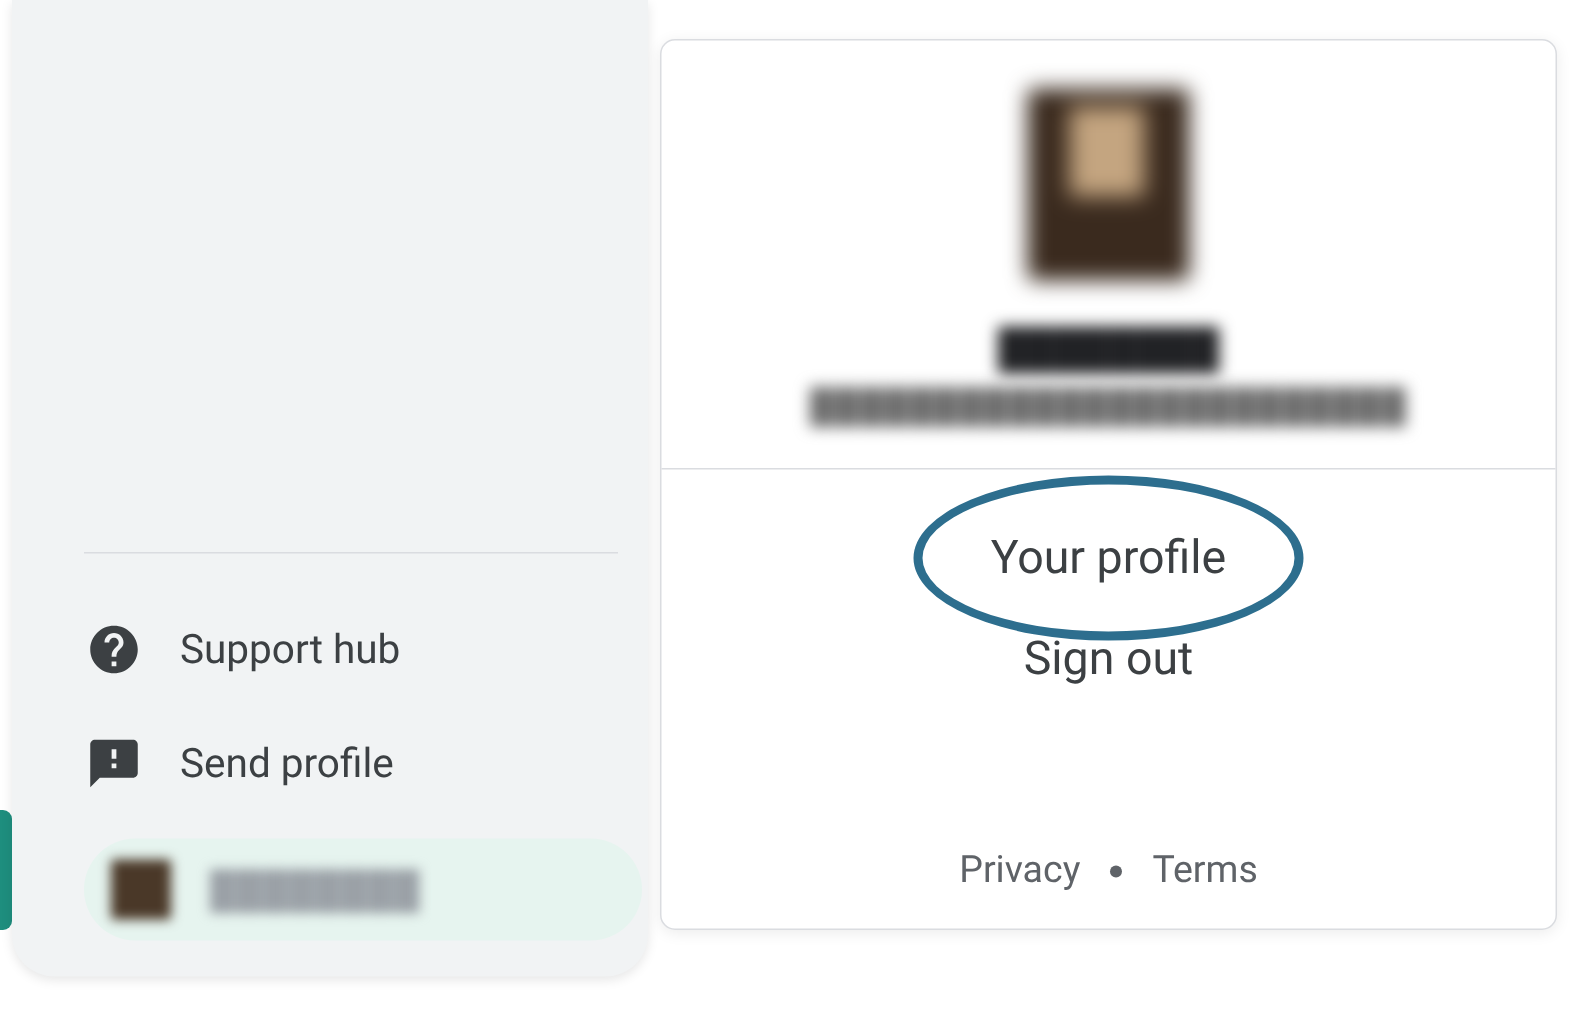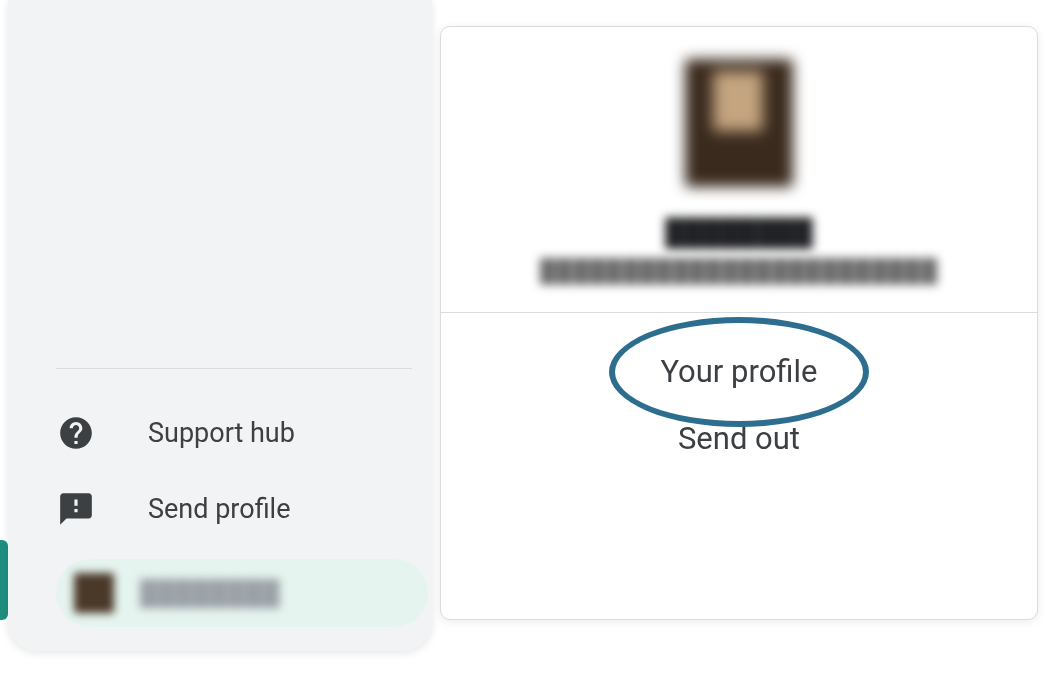--- a/index.html
+++ b/index.html
@@ -38,21 +38,21 @@
     }
     .divider {
       border: none;
       border-top: 1px solid #dadce0;
       margin: 0 0 26px 0;
       width: 356px;
     }
     .sidebar-item {
       display: flex;
       align-items: center;
-      gap: 52px;
+      gap: 24px;
       padding: 18px 0;
       font-size: 27px;
       color: #3c4043;
       cursor: pointer;
     }
     .icon-wrap {
       width: 40px;
       height: 40px;
       display: flex;
       align-items: center;
@@ -219,16 +219,21 @@
     <div class="user-email">████████████████████████</div>
   </div>
 
   <hr class="pop-divider">
 
   <div class="pop-links">
     <div style="position:relative; display:flex; justify-content:center; align-items:center;">
       <div class="pop-link">Your profile</div>
       <div class="circle-annotation"></div>
     </div>
-    <div class="pop-link">Send out</div>
-  </div>
-
+    <div class="pop-link">Sign out</div>
+  </div>
+
+  <div class="pop-footer">
+    <span class="footer-link">Privacy</span>
+    <span class="dot"></span>
+    <span class="footer-link">Terms</span>
+  </div>
 </div>
 
 </body></html>

